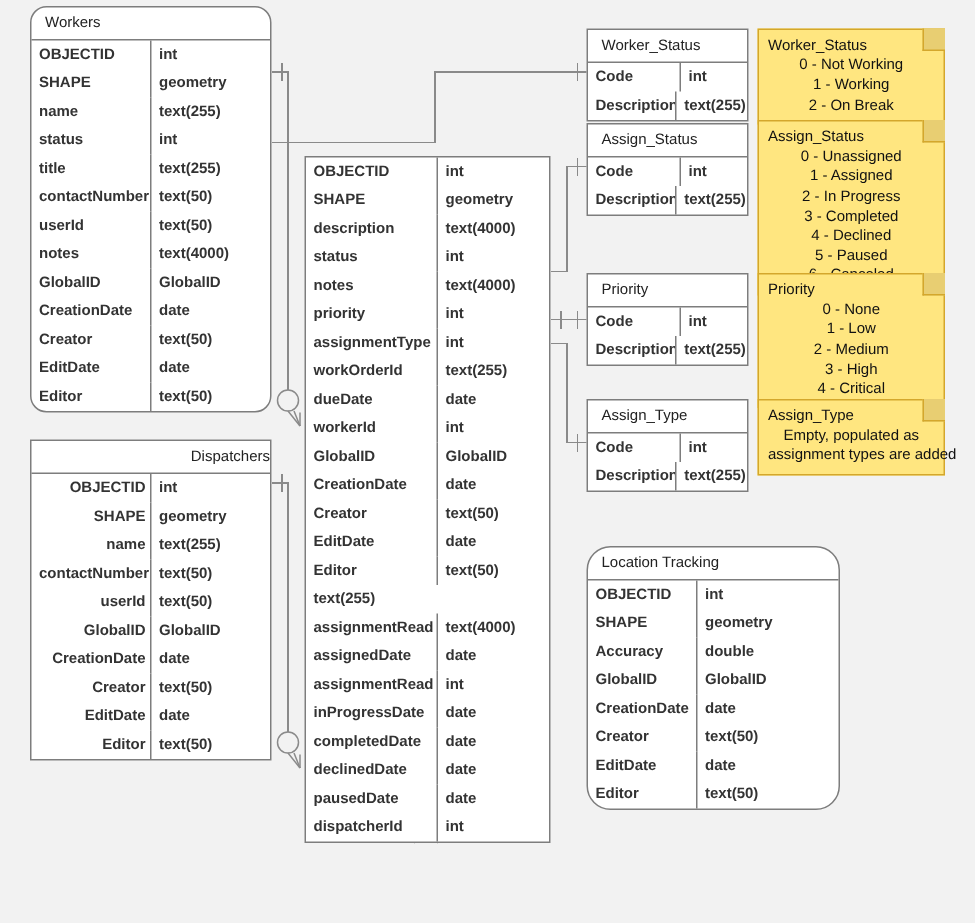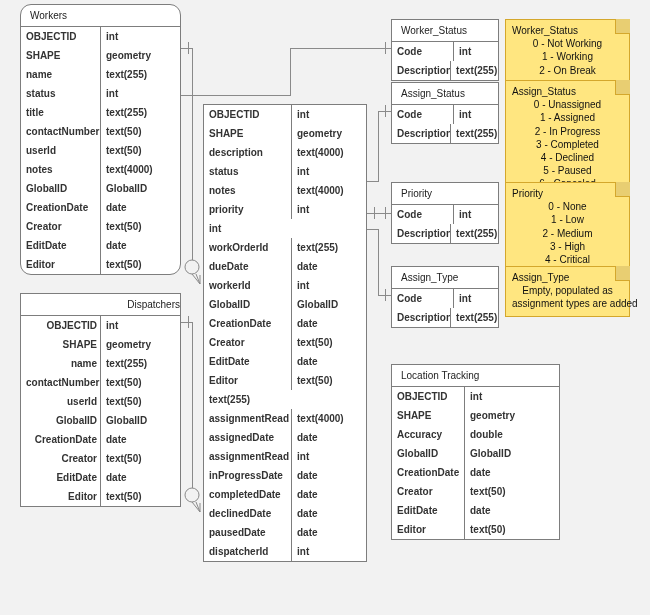--- a/index.html
+++ b/index.html
@@ -261,20 +261,21 @@
         </div>
         <div class="frow">
           <div class="fname">notes</div>
           <div class="ftype">text(4000)</div>
         </div>
         <div class="frow">
           <div class="fname">priority</div>
           <div class="ftype">int</div>
         </div>
         <div class="frow">
+          <div class="fname">assignmentType</div>
           <div class="ftype">int</div>
         </div>
         <div class="frow">
           <div class="fname">workOrderId</div>
           <div class="ftype">text(255)</div>
         </div>
         <div class="frow">
           <div class="fname">dueDate</div>
           <div class="ftype">date</div>
         </div>
@@ -389,21 +390,21 @@
           <div class="fname">Code</div>
           <div class="ftype">int</div>
         </div>
         <div class="frow">
           <div class="fname">Description</div>
           <div class="ftype">text(255)</div>
         </div>
       </div>
   </div>
 
-  <div class="entity loc" style="left:391px;top:364px;width:169px;">
+  <div class="entity loc" style="left:391px;top:364px;width:169px;border-radius:16px;">
     <div class="ent-title">Location Tracking</div>
     <div class="ent-body">
         <div class="frow">
           <div class="fname">OBJECTID</div>
           <div class="ftype">int</div>
         </div>
         <div class="frow">
           <div class="fname">SHAPE</div>
           <div class="ftype">geometry</div>
         </div>

